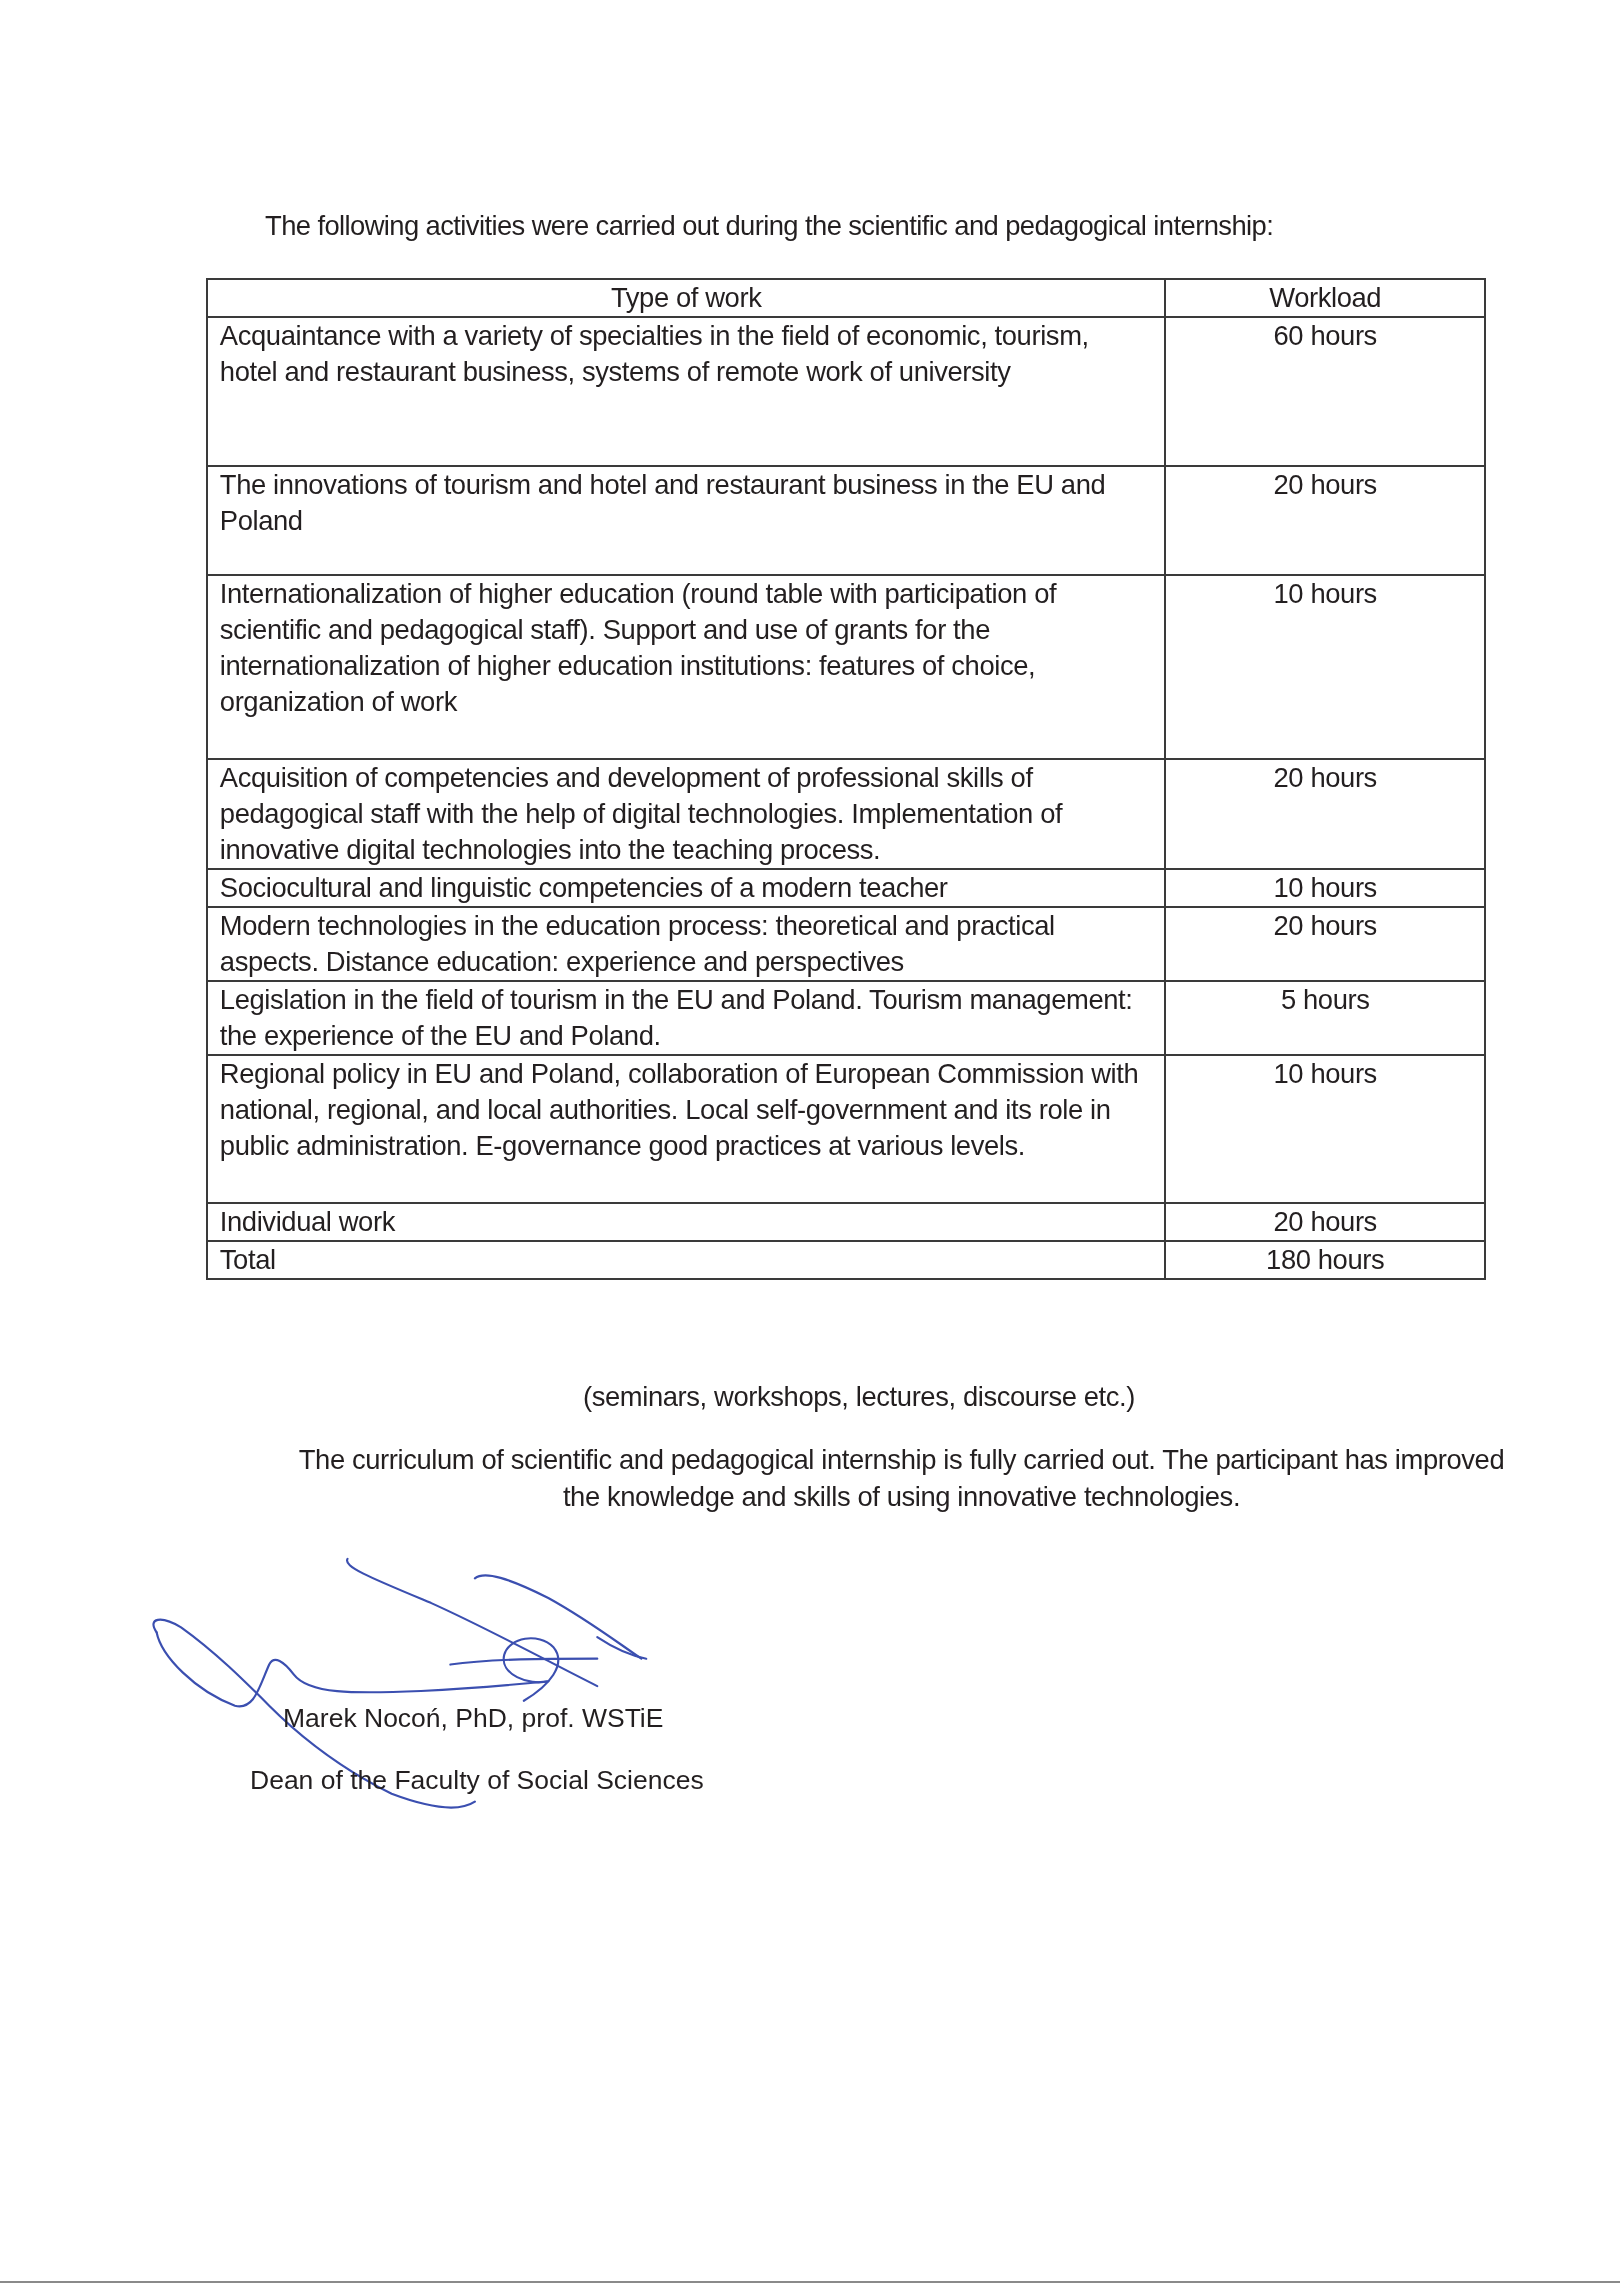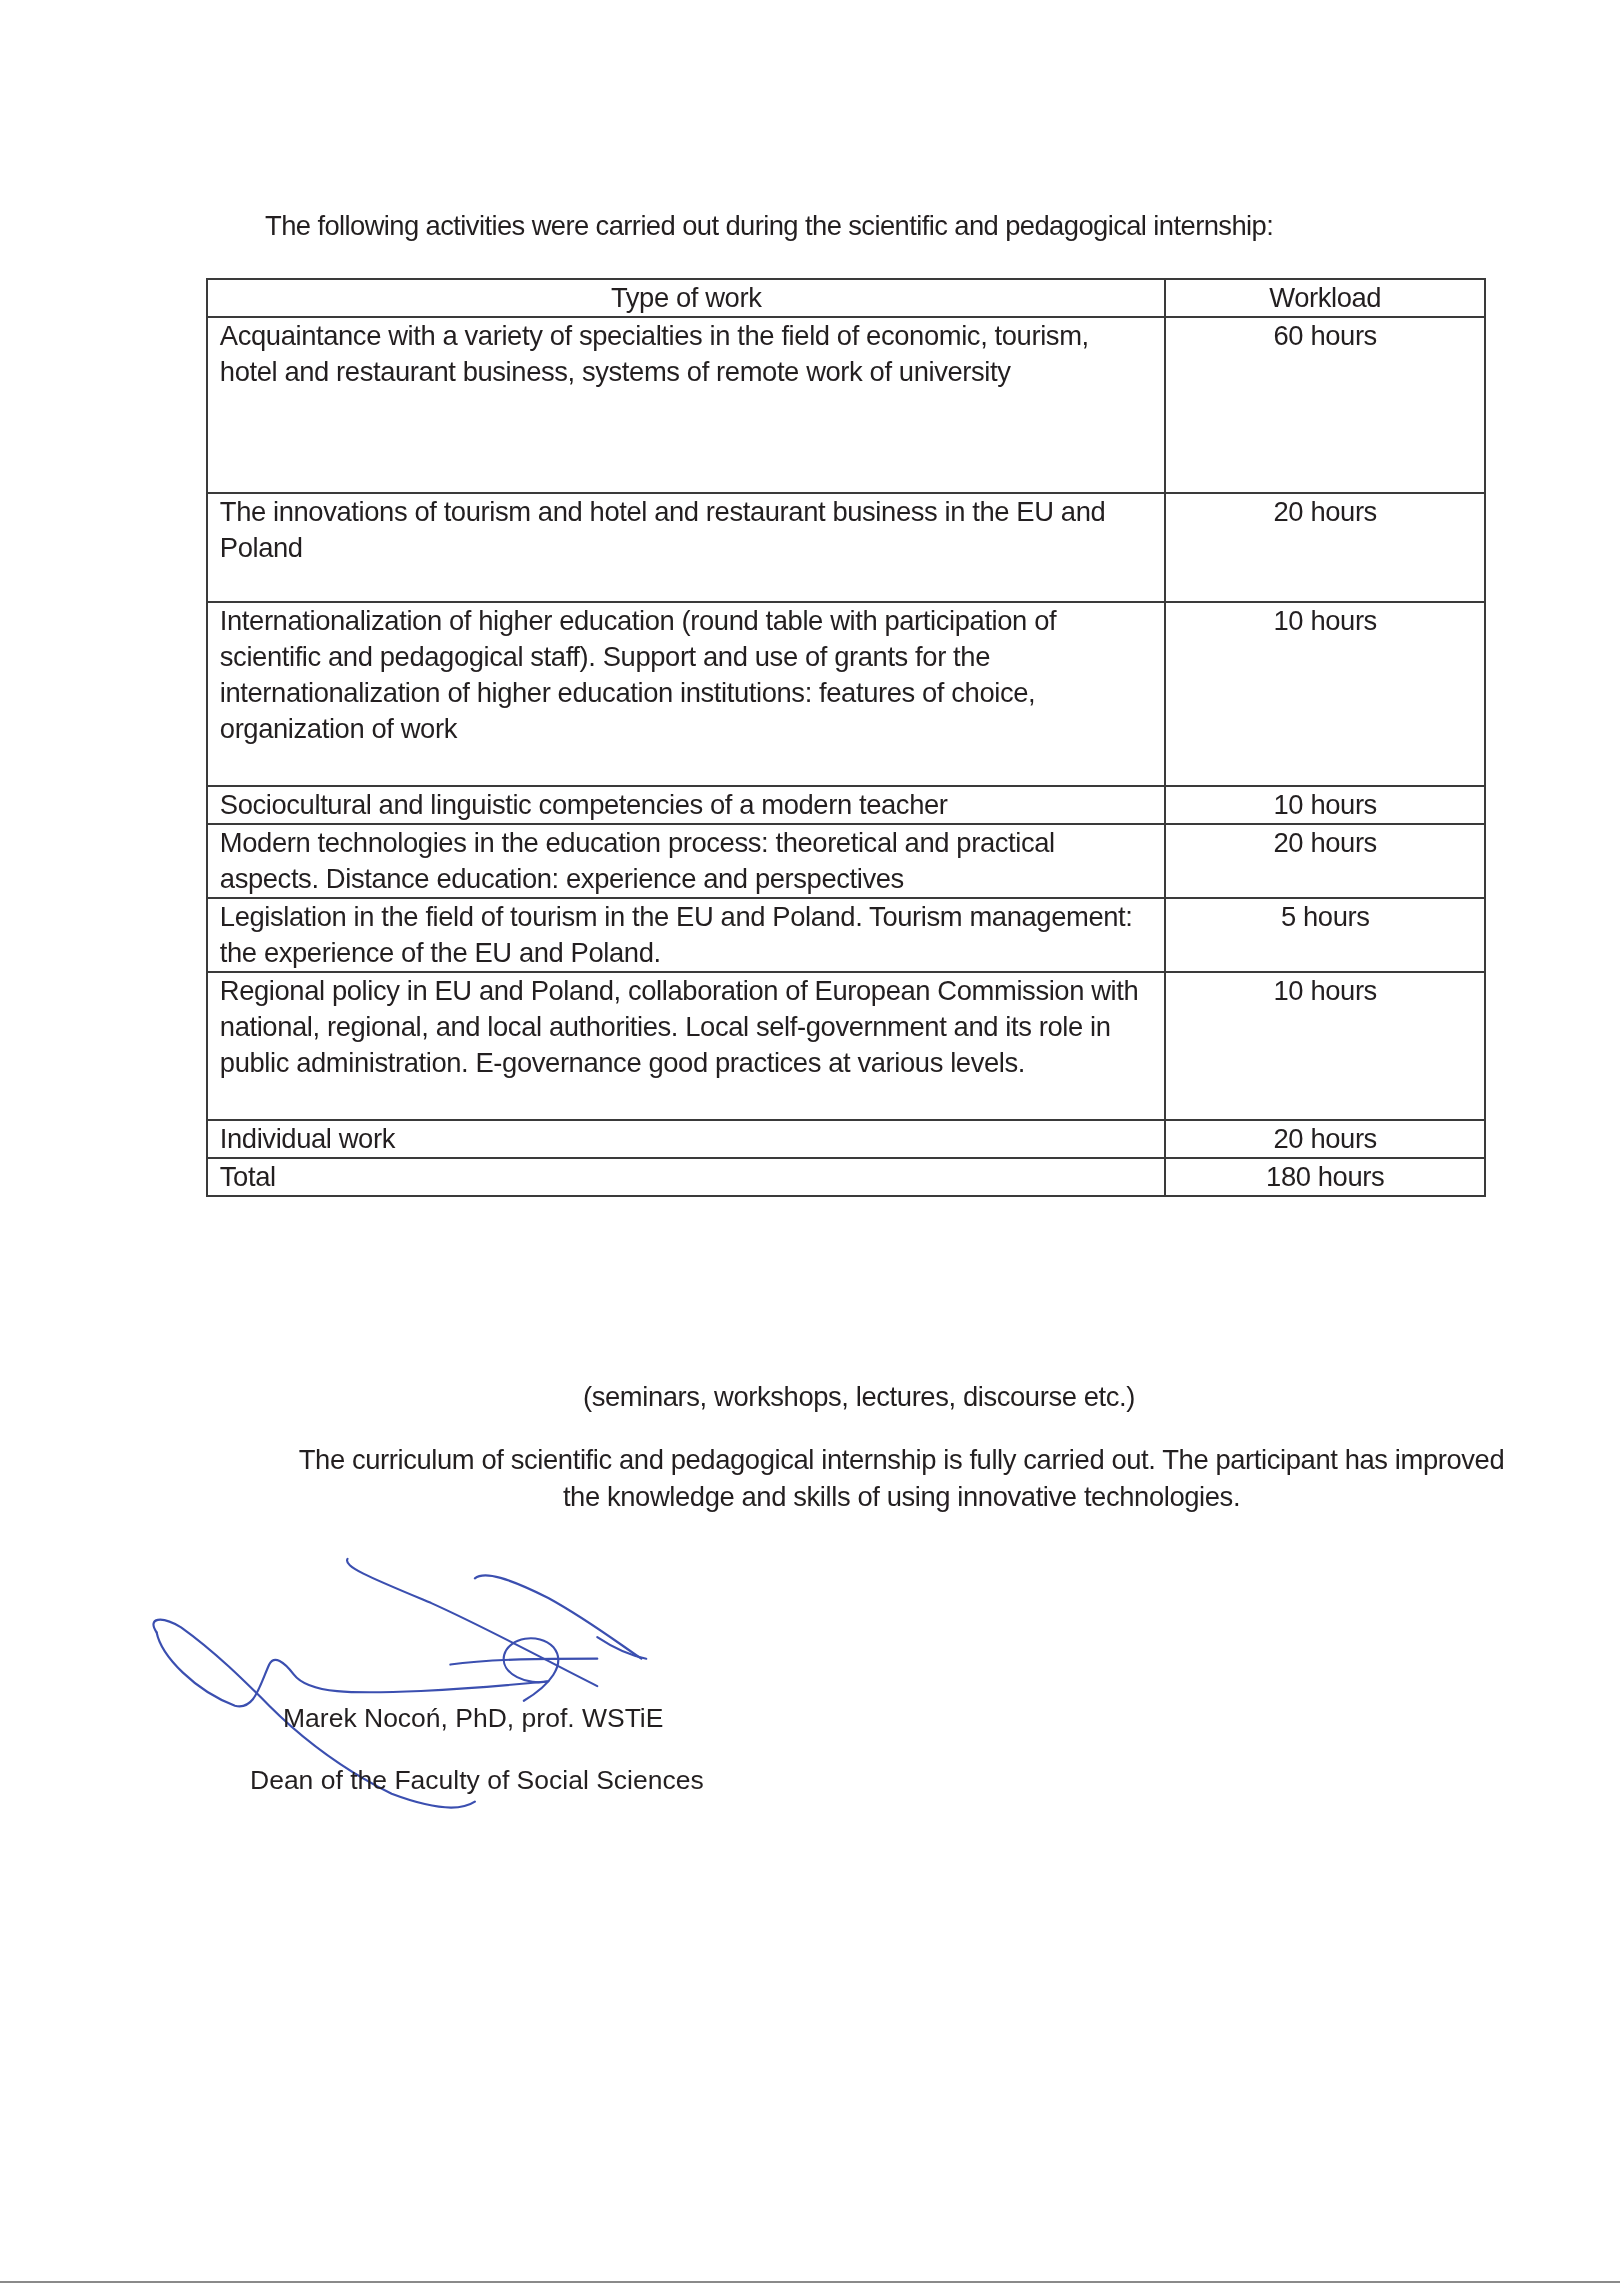--- a/index.html
+++ b/index.html
@@ -26,31 +26,35 @@
 <div class="heading">The following activities were carried out during the scientific and pedagogical internship:</div>
 
 <table class="work">
   <thead>
     <tr>
       <th>Type of work</th>
       <th class="load">Workload</th>
     </tr>
   </thead>
   <tbody>
-    <tr style="height:176px">
+    <tr style="height:149px">
       <td>Acquaintance with a variety of specialties in the field of economic, tourism, hotel and restaurant business, systems of remote work of university</td>
       <td class="load">60 hours</td>
     </tr>
     <tr style="height:109px">
       <td>The innovations of tourism and hotel and restaurant business in the EU and Poland</td>
       <td class="load">20 hours</td>
     </tr>
     <tr style="height:184px">
       <td>Internationalization of higher education (round table with participation of scientific and pedagogical staff). Support and use of grants for the internationalization of higher education institutions: features of choice, organization of work</td>
       <td class="load">10 hours</td>
+    </tr>
+    <tr style="height:109px">
+      <td>Acquisition of competencies and development of professional skills of pedagogical staff with the help of digital technologies. Implementation of innovative digital technologies into the teaching process.</td>
+      <td class="load">20 hours</td>
     </tr>
     <tr style="height:37px">
       <td>Sociocultural and linguistic competencies of a modern teacher</td>
       <td class="load">10 hours</td>
     </tr>
     <tr style="height:74px">
       <td>Modern technologies in the education process: theoretical and practical aspects. Distance education: experience and perspectives</td>
       <td class="load">20 hours</td>
     </tr>
     <tr style="height:74px">

